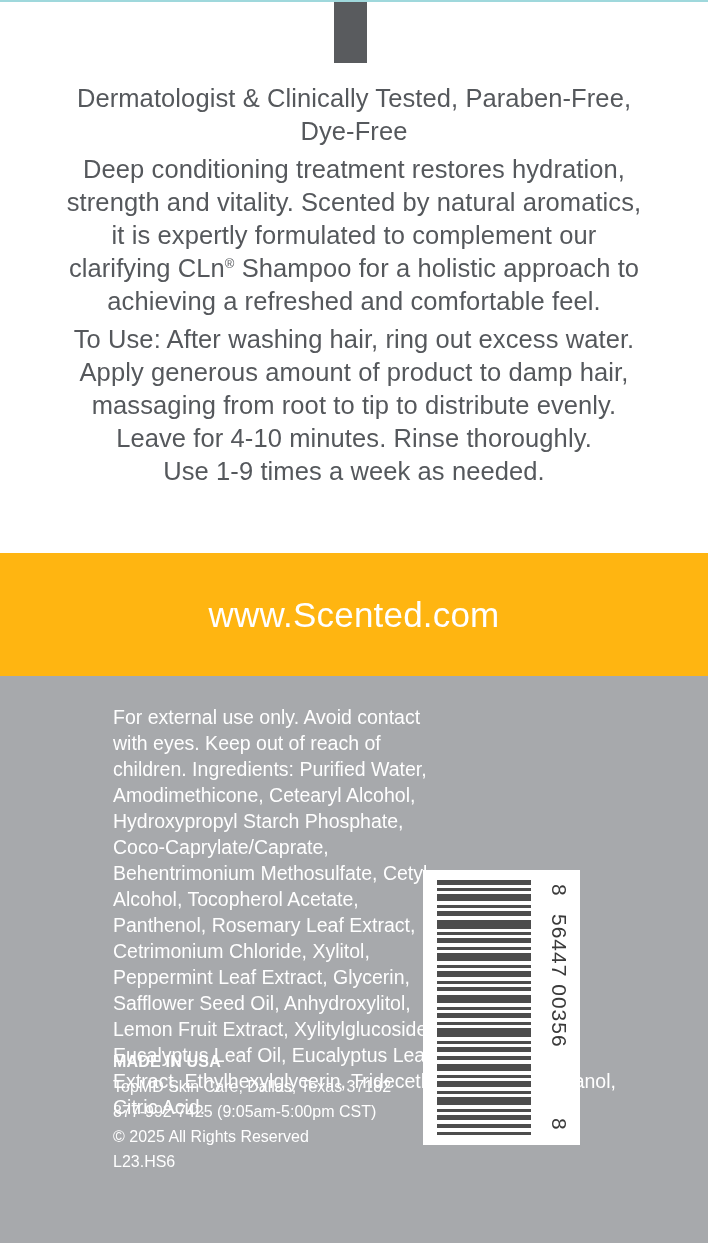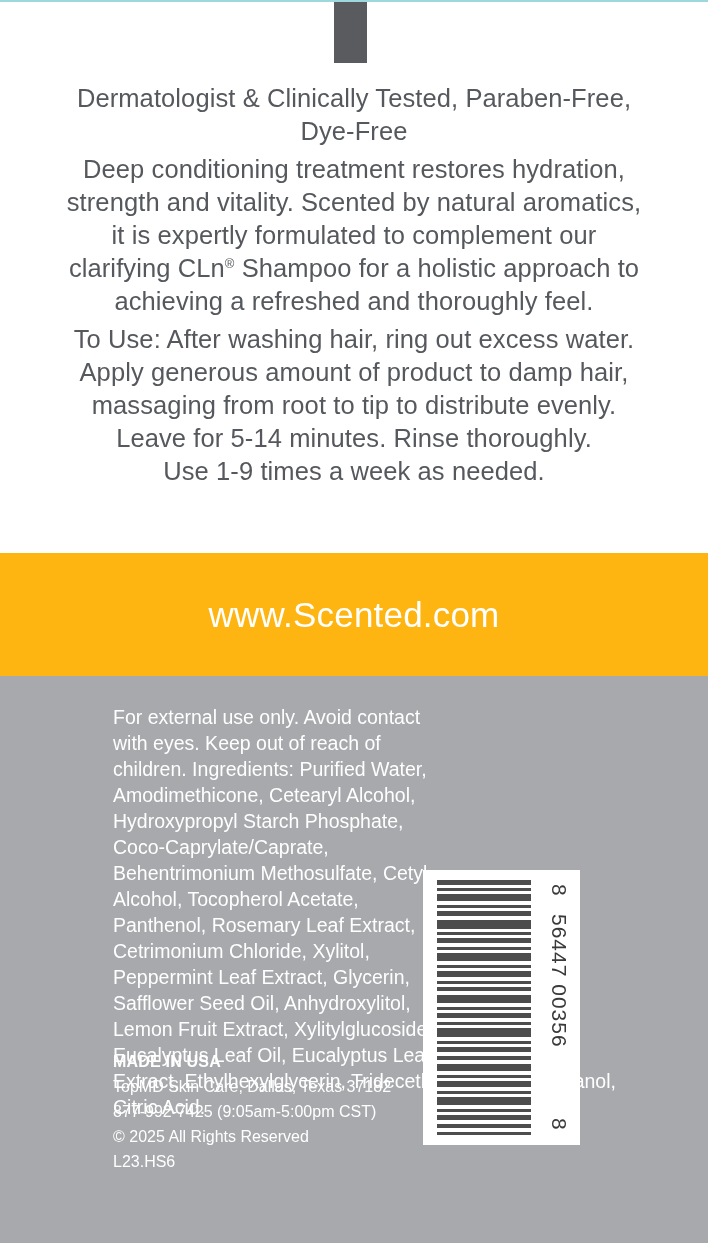--- a/index.html
+++ b/index.html
@@ -186,22 +186,22 @@
 </head>
 <body>
 
 <div class="label">
 
   <div class="top-rule"></div>
   <div class="top-tab"></div>
 
   <div class="description">
     <p class="desc-block claims">Dermatologist &amp; Clinically Tested, Paraben-Free, Dye-Free</p>
-    <p class="desc-block body"><span>Deep conditioning treatment restores hydration, strength and vitality. Scented by natural aromatics, it is expertly formulated to complement our clarifying CLn</span><sup>®</sup><span> Shampoo for a holistic approach to achieving a refreshed and thoroughly feel.</span></p>
-    <p class="desc-block">To Use: After washing hair, ring out excess water. Apply generous amount of product to damp hair, massaging from root to tip to distribute evenly. Leave for 5-14 minutes. Rinse thoroughly.</p>
+    <p class="desc-block body"><span>Deep conditioning treatment restores hydration, strength and vitality. Scented by natural aromatics, it is expertly formulated to complement our clarifying CLn</span><sup>®</sup><span> Shampoo for a holistic approach to achieving a refreshed and comfortable feel.</span></p>
+    <p class="desc-block">To Use: After washing hair, ring out excess water. Apply generous amount of product to damp hair, massaging from root to tip to distribute evenly. Leave for 4-10 minutes. Rinse thoroughly.</p>
     <p class="desc-block">Use 1-9 times a week as needed.</p>
   </div>
 
   <div class="web-band">
     <span class="url">www.Scented.com</span>
   </div>
 
   <div class="grey-block">
 
     <div class="ingredients">

